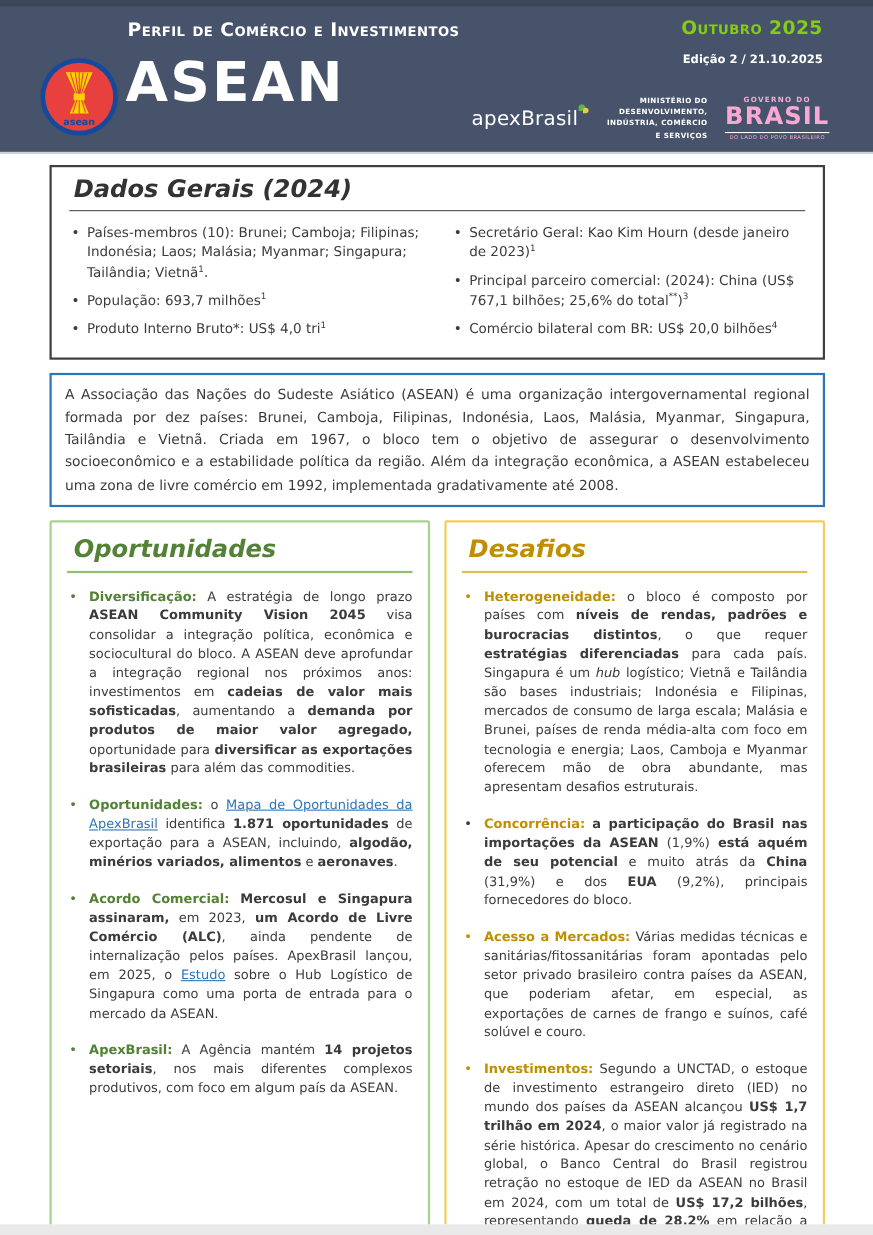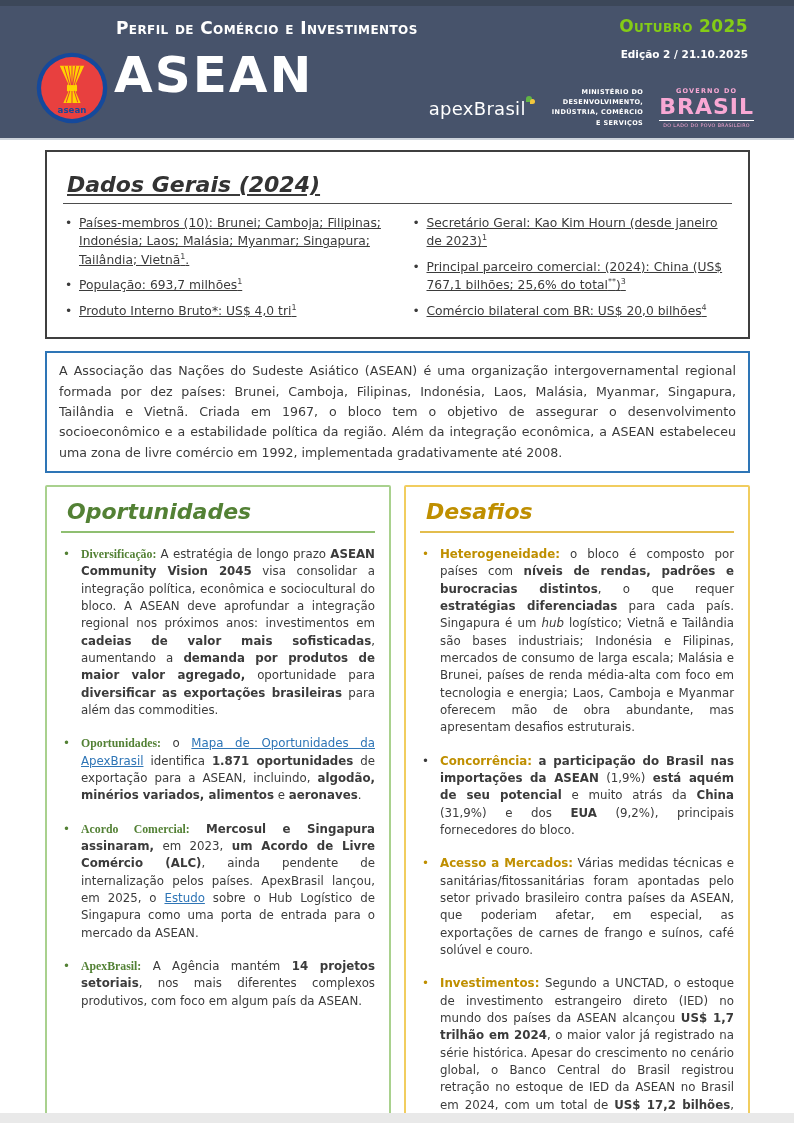--- a/index.html
+++ b/index.html
@@ -33,21 +33,21 @@
             letter-spacing:.4px; line-height:1.55;}
   .gov{color:#f9a8d4; text-align:center;}
   .gov-top{font-size:6.5px; font-weight:bold; letter-spacing:1.2px;}
   .gov-name{font-size:22px; font-weight:bold; letter-spacing:1px; line-height:1.05;text-align:center;}
   .gov-sub{font-size:4.8px; letter-spacing:.4px; border-top:1px solid #fff; margin-top:2px; padding-top:2px;}
 
   
   .content{padding:10px 44px 0 45px;}
 
   
-  .box-general{border:2px solid var(--general-border); padding:20px 16px 10px;text-decoration:underline;}
+  .box-general{border:2px solid var(--general-border); padding:8px 16px 10px;}
   .box-general h2{font-style:italic; font-weight:bold; font-size:22px; color:#333; margin:0 0 6px 4px;}
   .box-general .rule{border:0; border-top:1.5px solid #4d4d4d; margin:0 0 10px;}
   .general-cols{display:flex; gap:26px;}
   .general-col{flex:1;}
   ul.plain{list-style:none;}
   ul.plain li{position:relative; padding-left:16px; font-size:12.3px; line-height:1.5; margin-bottom:7px;}
   ul.plain li::before{content:"•"; position:absolute; left:2px; top:0; color:var(--text);}
 
   
   .box-intro{border:2px solid var(--blue); margin-top:12px; padding:8px 12px;
@@ -62,21 +62,21 @@
             border-bottom:2px solid; margin-bottom:13px;}
   .green .col-head{color:var(--green); border-color:#8fbf71;}
   .gold  .col-head{color:var(--gold);  border-color:#e3bd4e;}
   .col-box ul{list-style:none;}
   .col-box ul li{position:relative; padding-left:20px; font-size:11.8px; line-height:1.47;
                  margin-bottom:16px; text-align:justify;}
   .col-box ul li::before{content:"•"; position:absolute; left:2px; top:0;}
   .green ul li::before{color:var(--green);}
   .gold  ul li::before{color:var(--gold);}
   .col-box ul li.bullet-dark::before{color:var(--text);}
-  .green .seg-label{color:var(--green); font-weight:bold;font-family:Liberation Serif, serif;}
+  .green .seg-label{color:var(--green); font-weight:bold;}
   .gold  .seg-label{color:var(--gold);  font-weight:bold;margin-top:16px;}
 
   
   .seg-b{font-weight:bold;}
   .seg-i{font-style:italic;}
   .seg-sup{font-size:.65em; vertical-align:super; line-height:0;}
   a.seg-link, .seg-link{color:var(--blue); text-decoration:underline; cursor:pointer;}
 </style>
 </head>
 <body>

